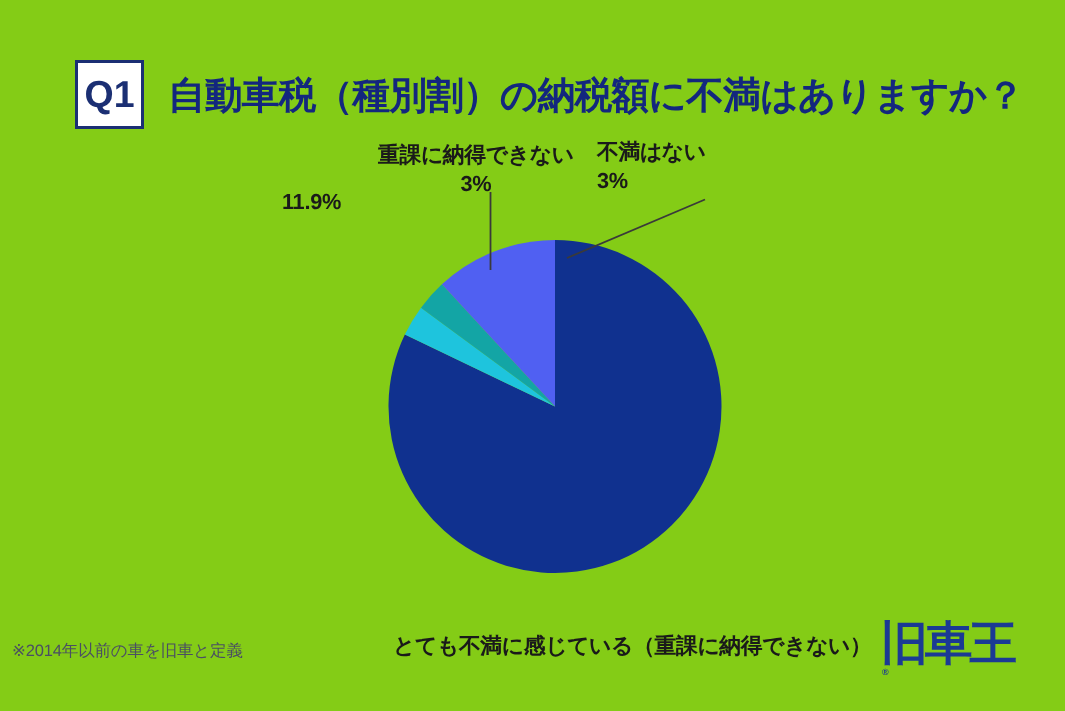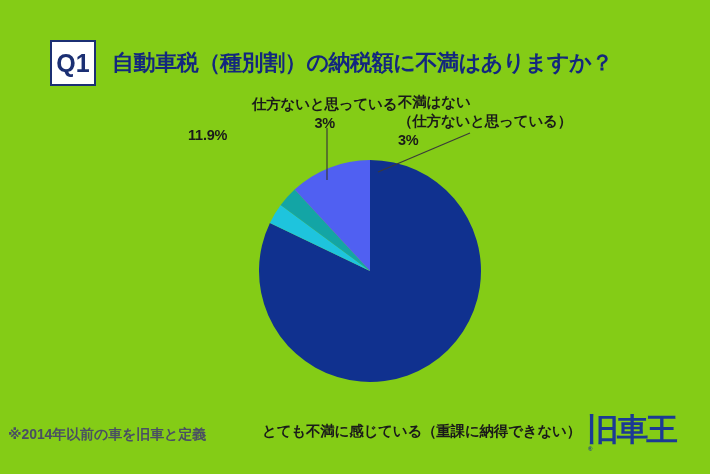--- a/index.html
+++ b/index.html
@@ -39,21 +39,21 @@
     background: #ffffff;
   }
   #q-badge-label {
     font-size: 25px;
     font-weight: bold;
     color: #1b2f73;
     letter-spacing: 0px;
     line-height: 1;
   }
   #title-text {
-    font-size: 22px;
+    font-size: 25px;
     font-weight: bold;
     color: #13277e;
     letter-spacing: -0.4px;
     white-space: nowrap;
     font-family: Liberation Serif, serif;
   }
 
   
   #pie-wrap {
     position: absolute;
@@ -96,22 +96,22 @@
     top: 389px;
     text-align: center;
     margin-top: 33px;
   }
 
   
   #footnote {
     position: absolute;
     left: 8px;
     top: 426px;
-    font-size: 14px;
-    font-weight: bold;
+    font-size: 11px;
+    font-weight: normal;
     color: #4a4f63;
     letter-spacing: -0.1px;
     white-space: nowrap;
   }
 
   
   #logo {
     position: absolute;
     left: 588px;
     top: 414px;
@@ -160,27 +160,26 @@
           <line x1="378" y1="172" x2="470" y2="133" stroke="#3a3a3a" stroke-width="1.2"></line>
         </g>
     </svg>
   </div>
 
   <div class="lbl" id="lbl-yaya">
     <span class="pct">11.9%</span>
   </div>
 
   <div class="lbl" id="lbl-amari">
-    <span>仕方ないと思っている</span>
+    <span>重課に納得できない</span>
     <span class="pct">3%</span>
   </div>
 
   <div class="lbl" id="lbl-fuman-nai">
     <span>不満はない</span>
-    <span class="pct">（仕方ないと思っている）</span>
     <span class="pct">3%</span>
   </div>
 
   <div class="lbl" id="lbl-totemo">
     <span>とても不満に感じている（重課に納得できない）</span>
   </div>
 
   <div id="footnote">※2014年以前の車を旧車と定義</div>
 
   <div id="logo">

